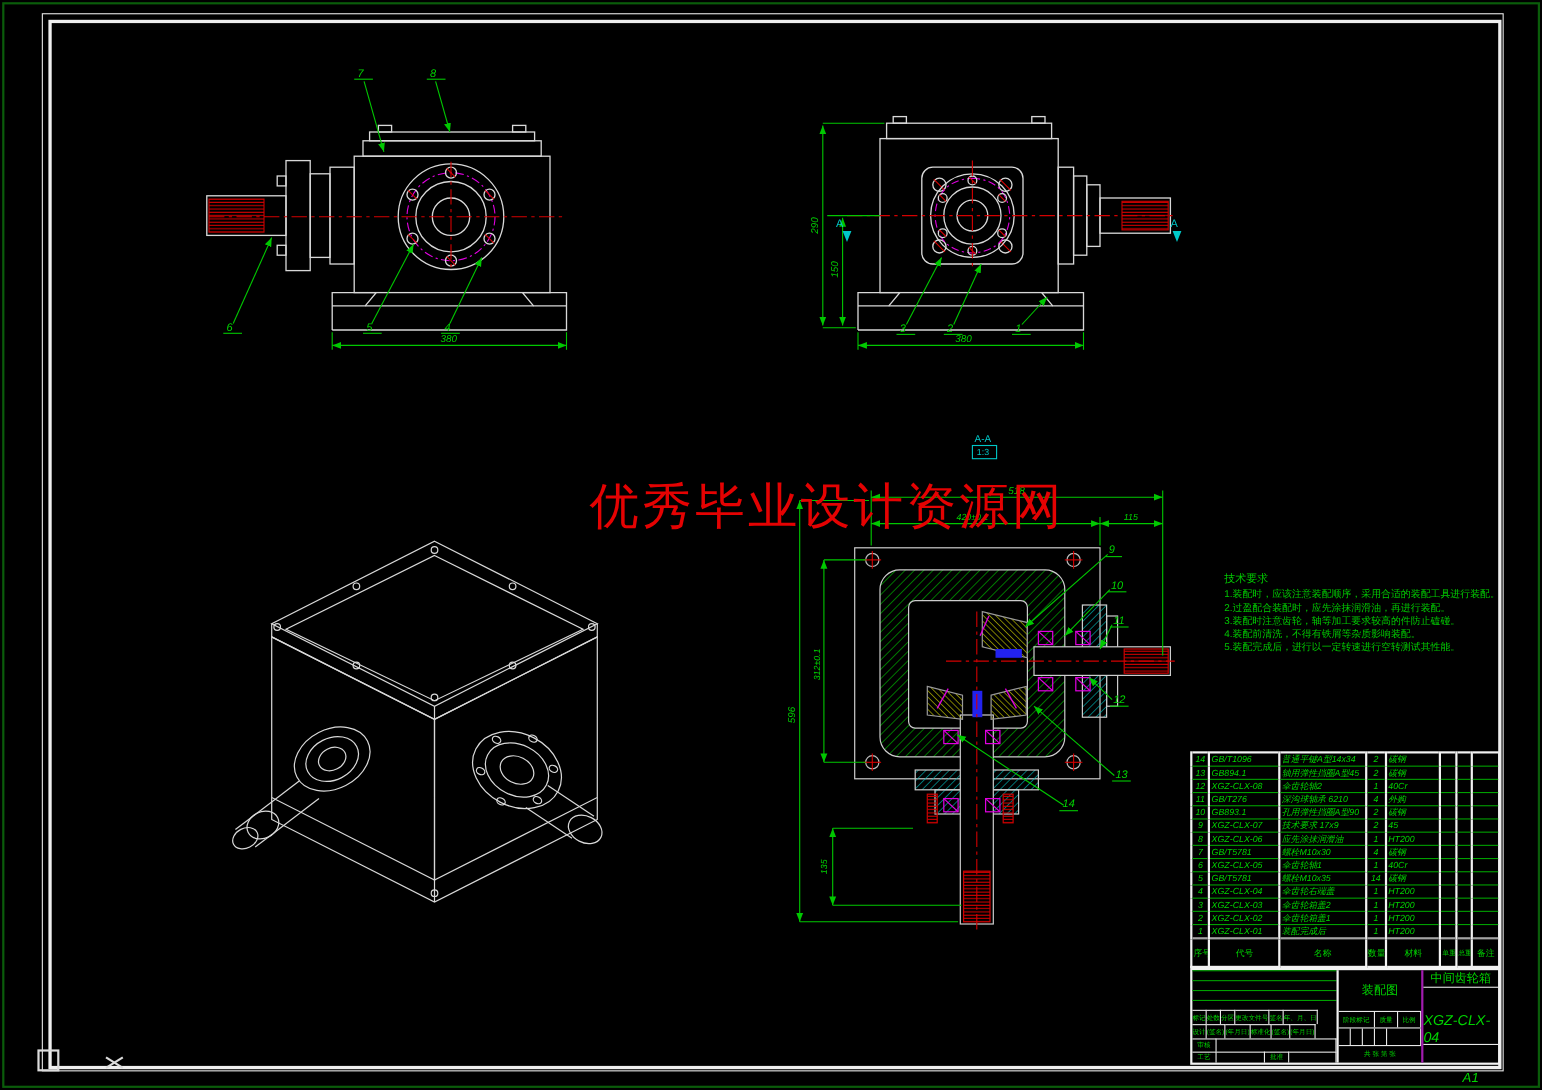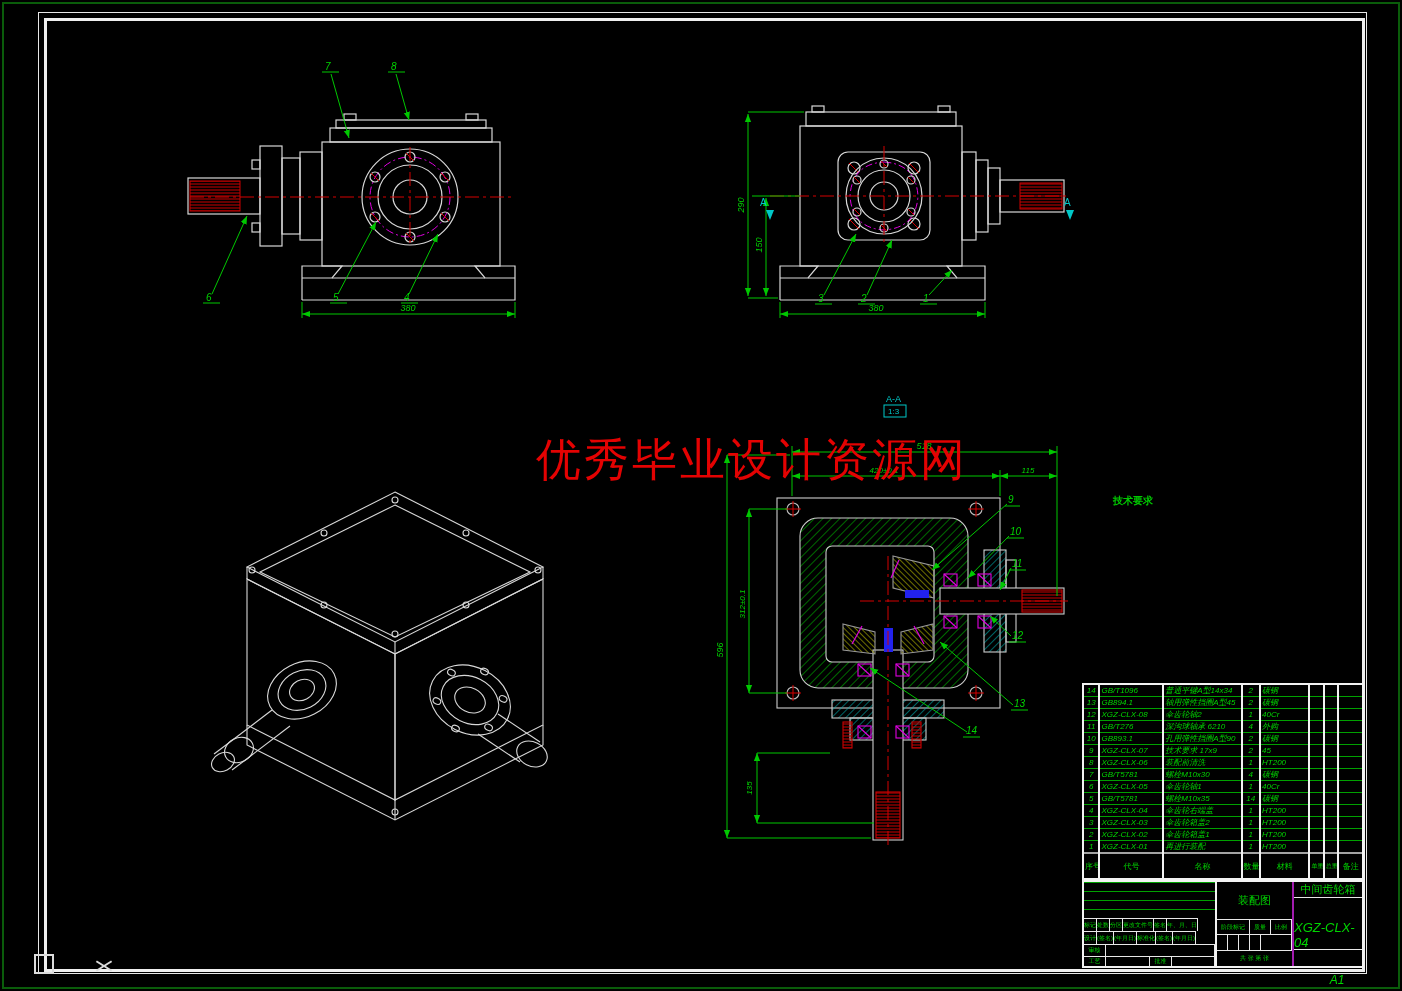--- a/index.html
+++ b/index.html
@@ -10,21 +10,21 @@
   .frame-inner{position:absolute;left:44px;top:18px;width:1315px;height:948px;border:3px solid #efefef;}
   .corner-box{position:absolute;left:34px;top:954px;width:16px;height:16px;border:2px solid #dcdcdc;}
   .xmark{position:absolute;left:96px;top:958px;width:16px;height:16px;}
   .xmark:before,.xmark:after{content:"";position:absolute;left:-1px;top:7px;width:18px;height:2px;background:#dcdcdc;}
   .xmark:before{transform:rotate(32deg);} .xmark:after{transform:rotate(-32deg);}
   svg.drawing{position:absolute;left:0;top:0;width:1402px;height:991px;}
   .wm1{position:absolute;left:536px;top:430px;color:#e40202;font-family:"Liberation Serif",serif;
        font-size:45px;letter-spacing:3px;font-weight:500;white-space:nowrap;}
   .wm2{position:absolute;left:556px;top:504px;color:#e40202;font-family:"DejaVu Serif",serif;
        font-size:40px;letter-spacing:7px;white-space:nowrap;}
-  .technotes{position:absolute;left:1113px;top:495px;width:258px;color:#00c800;font-size:9px;line-height:12px;font-weight:bold;}
+  .technotes{position:absolute;left:1113px;top:521px;width:258px;color:#00c800;font-size:9px;line-height:12px;}
   .technotes .tn-title{font-size:10px;margin-bottom:1px;}
   
   .bom{position:absolute;left:1082px;top:683px;width:282px;border-collapse:collapse;table-layout:fixed;
        color:#00d400;font-size:8px;font-style:italic;}
   .bom td,.bom th{border-left:2px solid #f2f2f2;border-right:2px solid #f2f2f2;border-top:1px solid #00a000;
        padding:0 1px;height:11px;overflow:hidden;white-space:nowrap;font-weight:normal;}
   .bom tr.hdr td{border-top:2px solid #a3a3a3;border-bottom:2px solid #f2f2f2;height:24px;
        font-style:normal;font-size:8px;text-align:center;}
   .bom{border:2px solid #f2f2f2;}
   .bom .c-no{text-align:center;}
@@ -404,20 +404,28 @@
         <text font-size="8" text-anchor="middle" transform="rotate(-90 745 604)" x="745" y="604">312±0.1</text>
         <text font-size="8" text-anchor="middle" transform="rotate(-90 752 788)" x="752" y="788">135</text>
       </g>
     </g>
   </svg>
 
   <div class="wm1">优秀毕业设计资源网</div>
 
   <div class="technotes">
     <div class="tn-title">技术要求</div>
+    <div>
+
+    <div class="tn-line">1.装配时，应该注意装配顺序，采用合适的装配工具进行装配。</div>
+        <div class="tn-line">2.过盈配合装配时，应先涂抹润滑油，再进行装配。</div>
+        <div class="tn-line">3.装配时注意齿轮，轴等加工要求较高的件防止磕碰。</div>
+        <div class="tn-line">4.装配前清洗，不得有铁屑等杂质影响装配。</div>
+        <div class="tn-line">5.装配完成后，进行以一定转速进行空转测试其性能。</div>
+      </div>
   </div>
 
   <table class="bom">
     <colgroup>
       <col style="width:16px">
         <col style="width:62px">
         <col style="width:76px">
         <col style="width:18px">
       <col style="width:48px">
         <col style="width:14px">
@@ -488,21 +496,21 @@
           <td class="c-qty">2</td>
           <td>45</td>
           <td></td>
           <td></td>
           <td></td>
         </tr>
 
         <tr>
           <td class="c-no">8</td>
           <td>XGZ-CLX-06</td>
-          <td>装配前清洗</td>
+          <td>应先涂抹润滑油</td>
           <td class="c-qty">1</td>
           <td>HT200</td>
           <td></td>
           <td></td>
           <td></td>
         </tr>
 
         <tr>
           <td class="c-no">7</td>
           <td>GB/T5781</td>
@@ -565,21 +573,21 @@
           <td class="c-qty">1</td>
           <td>HT200</td>
           <td></td>
           <td></td>
           <td></td>
         </tr>
 
         <tr>
           <td class="c-no">1</td>
           <td>XGZ-CLX-01</td>
-          <td>再进行装配</td>
+          <td>装配完成后</td>
           <td class="c-qty">1</td>
           <td>HT200</td>
           <td></td>
           <td></td>
           <td></td>
         </tr>
       </tbody>
     <tbody>
       <tr class="hdr">
         <td>序号</td>

